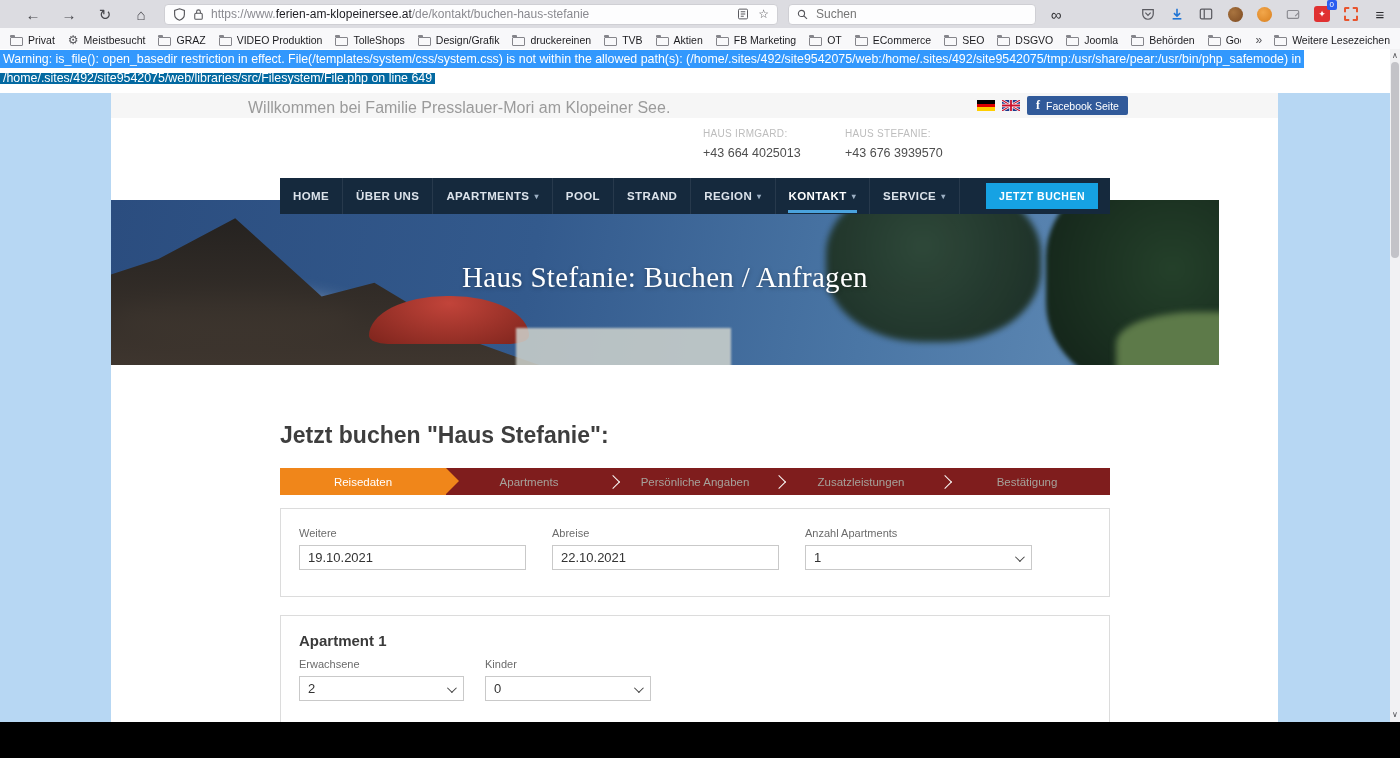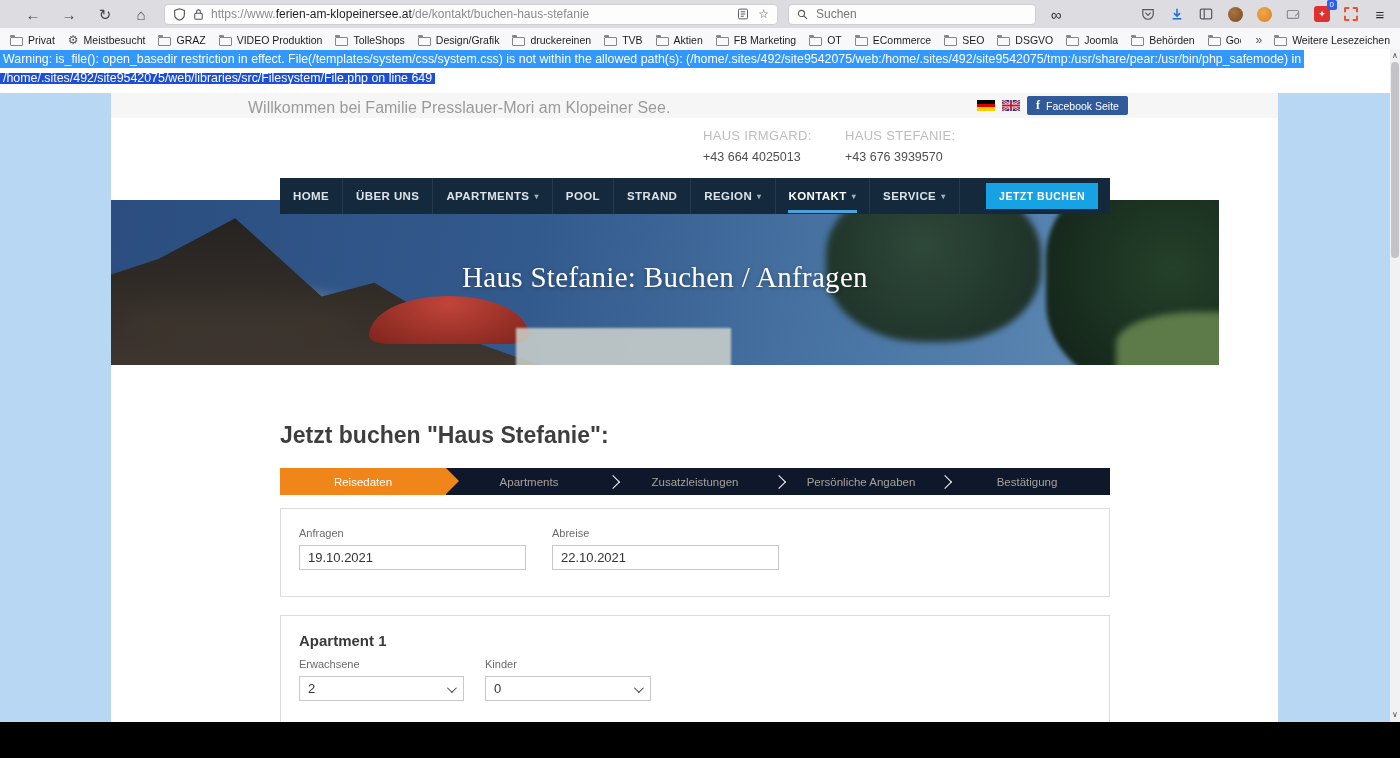--- a/index.html
+++ b/index.html
@@ -37,21 +37,21 @@
   .bm-items{display:flex;align-items:center;gap:13px;overflow:hidden;flex:1;white-space:nowrap;}
   .bm{display:flex;align-items:center;gap:5px;flex:none;}
   .folder{display:inline-block;width:11px;height:7px;border:1px solid #85858b;border-radius:1px;position:relative;margin-top:2px;}
   .folder::before{content:'';position:absolute;top:-3px;left:-1px;width:5px;height:2px;background:#85858b;border-radius:1px 1px 0 0;}
   .bm-tail{display:flex;align-items:center;gap:12px;flex:none;margin-left:14px;}
 
   
   .warning{position:absolute;top:49px;left:0;width:1400px;background:#ffffff;}
   .w-line1{display:inline-block;background:#3298fd;color:#fff;font-size:12.4px;line-height:18px;height:18px;
            padding:0 3px;white-space:nowrap;}
-  .w-line2{display:inline-block;background:#1d4ed8;color:#fff;font-size:12.4px;line-height:11px;height:11px;
+  .w-line2{display:inline-block;background:#0369a1;color:#fff;font-size:12.4px;line-height:11px;height:11px;
            padding:0 3px;white-space:nowrap;overflow:visible;}
   .w-band{width:1390px;height:8px;background:#3298fd;}
 
   
   .pagebg{position:absolute;top:86px;left:0;width:1400px;height:636px;background:#fff;}
   .margin-l{position:absolute;top:93px;left:0;width:111px;height:629px;background:#b7d7f3;}
   .margin-r{position:absolute;top:93px;left:1278px;width:112px;height:629px;background:#b7d7f3;}
   .scrollbar{position:absolute;top:49px;left:1390px;width:10px;height:673px;background:#f1f1f3;}
   .sb-arrow{position:absolute;left:0;width:10px;height:12px;color:#4c4c50;font-size:8px;display:flex;
             align-items:center;justify-content:center;}
@@ -72,21 +72,21 @@
 
   
   .site-header{position:absolute;top:25px;left:0;width:100%;height:60px;background:#fff;}
   .logo{position:absolute;left:169px;top:6px;width:200px;}
   .logo-script{font-family:"DejaVu Serif",serif;font-style:italic;font-weight:bold;font-size:25px;
                color:#24466e;line-height:26px;letter-spacing:-0.5px;}
   .logo-swoosh{display:block;margin-top:-3px;}
   .logo-sub{font-size:9.5px;letter-spacing:5px;color:#4f6e8e;margin-top:1px;padding-left:14px;}
   .phone{position:absolute;top:10px;}
   .phone.p1{left:592px;} .phone.p2{left:734px;}
-  .ph-label{font-size:13px;color:#bdbdbd;letter-spacing:0.3px;}
+  .ph-label{font-size:10px;color:#bdbdbd;letter-spacing:0.3px;}
   .ph-num{font-size:12.5px;color:#4e4e4e;margin-top:7px;}
 
   
   .navbar{position:absolute;left:169px;top:85px;width:830px;height:36px;background:#15293d;
           display:flex;align-items:stretch;z-index:6;}
   .nav-item{display:flex;align-items:center;gap:5px;padding:0 13px;color:#dce3eb;font-size:11.5px;
             font-weight:bold;letter-spacing:0.4px;border-right:1px solid rgba(255,255,255,0.08);position:relative;}
   .nav-caret{font-size:8px;color:#9db0c4;}
   .nav-item.active{color:#fff;}
   .nav-item.active::after{content:'';position:absolute;left:12px;right:12px;bottom:1px;height:3px;background:#4aa3dd;}
@@ -109,21 +109,21 @@
                  background:radial-gradient(circle at 45% 40%,#2c4430,#1b2d1f 75%);filter:blur(3px);opacity:.92;}
   .hero-tree-right{position:absolute;left:935px;top:-35px;width:280px;height:230px;border-radius:40%;
                    background:radial-gradient(circle at 45% 45%,#24402a,#14251a 72%);filter:blur(2px);}
   .hero-bush{position:absolute;left:1005px;top:112px;width:180px;height:70px;border-radius:45% 45% 0 0;
              background:#5d7a49;filter:blur(3px);}
   .hero-title{position:absolute;left:0;right:0;top:61px;text-align:center;color:#fff;font-size:29px;
               font-weight:normal;letter-spacing:0.3px;text-shadow:0 1px 4px rgba(0,0,0,0.35);z-index:3;}
 
   
   .booking-h1{position:absolute;left:169px;top:329px;font-size:23px;font-weight:bold;color:#3e3e3e;}
-  .wizard{position:absolute;left:169px;top:375px;width:830px;height:27px;background:#0f172a;display:flex;}
+  .wizard{position:absolute;left:169px;top:375px;width:830px;height:27px;background:#7f1d1d;display:flex;}
   .step{flex:1;display:flex;align-items:center;justify-content:center;font-size:11.5px;color:#a6a29b;position:relative;}
   .step .sep{position:absolute;left:-4px;top:9px;width:9px;height:9px;border-top:1px solid #fbfaf8;
              border-right:1px solid #fbfaf8;transform:rotate(45deg);}
   .step.active{background:#f0861a;color:#fff;}
   .step.active::after{content:'';position:absolute;right:-13px;top:0;z-index:2;
                       border-top:13.5px solid transparent;border-bottom:13.5px solid transparent;
                       border-left:13px solid #f0861a;}
   .panel{position:absolute;left:169px;width:830px;background:#fff;border:1px solid #dcdcdc;box-sizing:border-box;}
   .panel1{top:415px;height:89px;}
   .panel2{top:522px;height:110px;}
@@ -387,40 +387,47 @@
 
   <div class="wizard">
     <div class="step active">
         <span>Reisedaten</span>
       </div>
     <div class="step">
         <span>Apartments</span>
       </div>
     <div class="step">
         <span class="sep"></span>
-        <span>Zusatzleistungen</span>
+        <span>Persönliche Angaben</span>
       </div>
     <div class="step">
         <span class="sep"></span>
-        <span>Persönliche Angaben</span>
+        <span>Zusatzleistungen</span>
       </div>
     <div class="step">
         <span class="sep"></span>
         <span>Bestätigung</span>
       </div>
   </div>
 
   <div class="panel panel1">
     <div class="fgroup" style="left:18px;top:18px;">
-      <div class="flabel">Anfragen</div>
+      <div class="flabel">Weitere</div>
       <input class="tinput" readonly="" value="19.10.2021" style="">
     </div>
     <div class="fgroup" style="left:271px;top:18px;">
       <div class="flabel">Abreise</div>
       <input class="tinput" readonly="" value="22.10.2021" style="">
+    </div>
+    <div class="fgroup" style="left:524px;top:18px;">
+      <div class="flabel">Anzahl Apartments</div>
+      <div class="selectbox" style="width:227px;">
+        <span>1</span>
+        <span class="chev"></span>
+      </div>
     </div>
   </div>
 
   <div class="panel panel2">
     <div class="apt-title">Apartment 1</div>
     <div class="fgroup" style="left:18px;top:42px;">
       <div class="flabel">Erwachsene</div>
       <div class="selectbox" style="width:165px;">
         <span>2</span>
         <span class="chev"></span>

